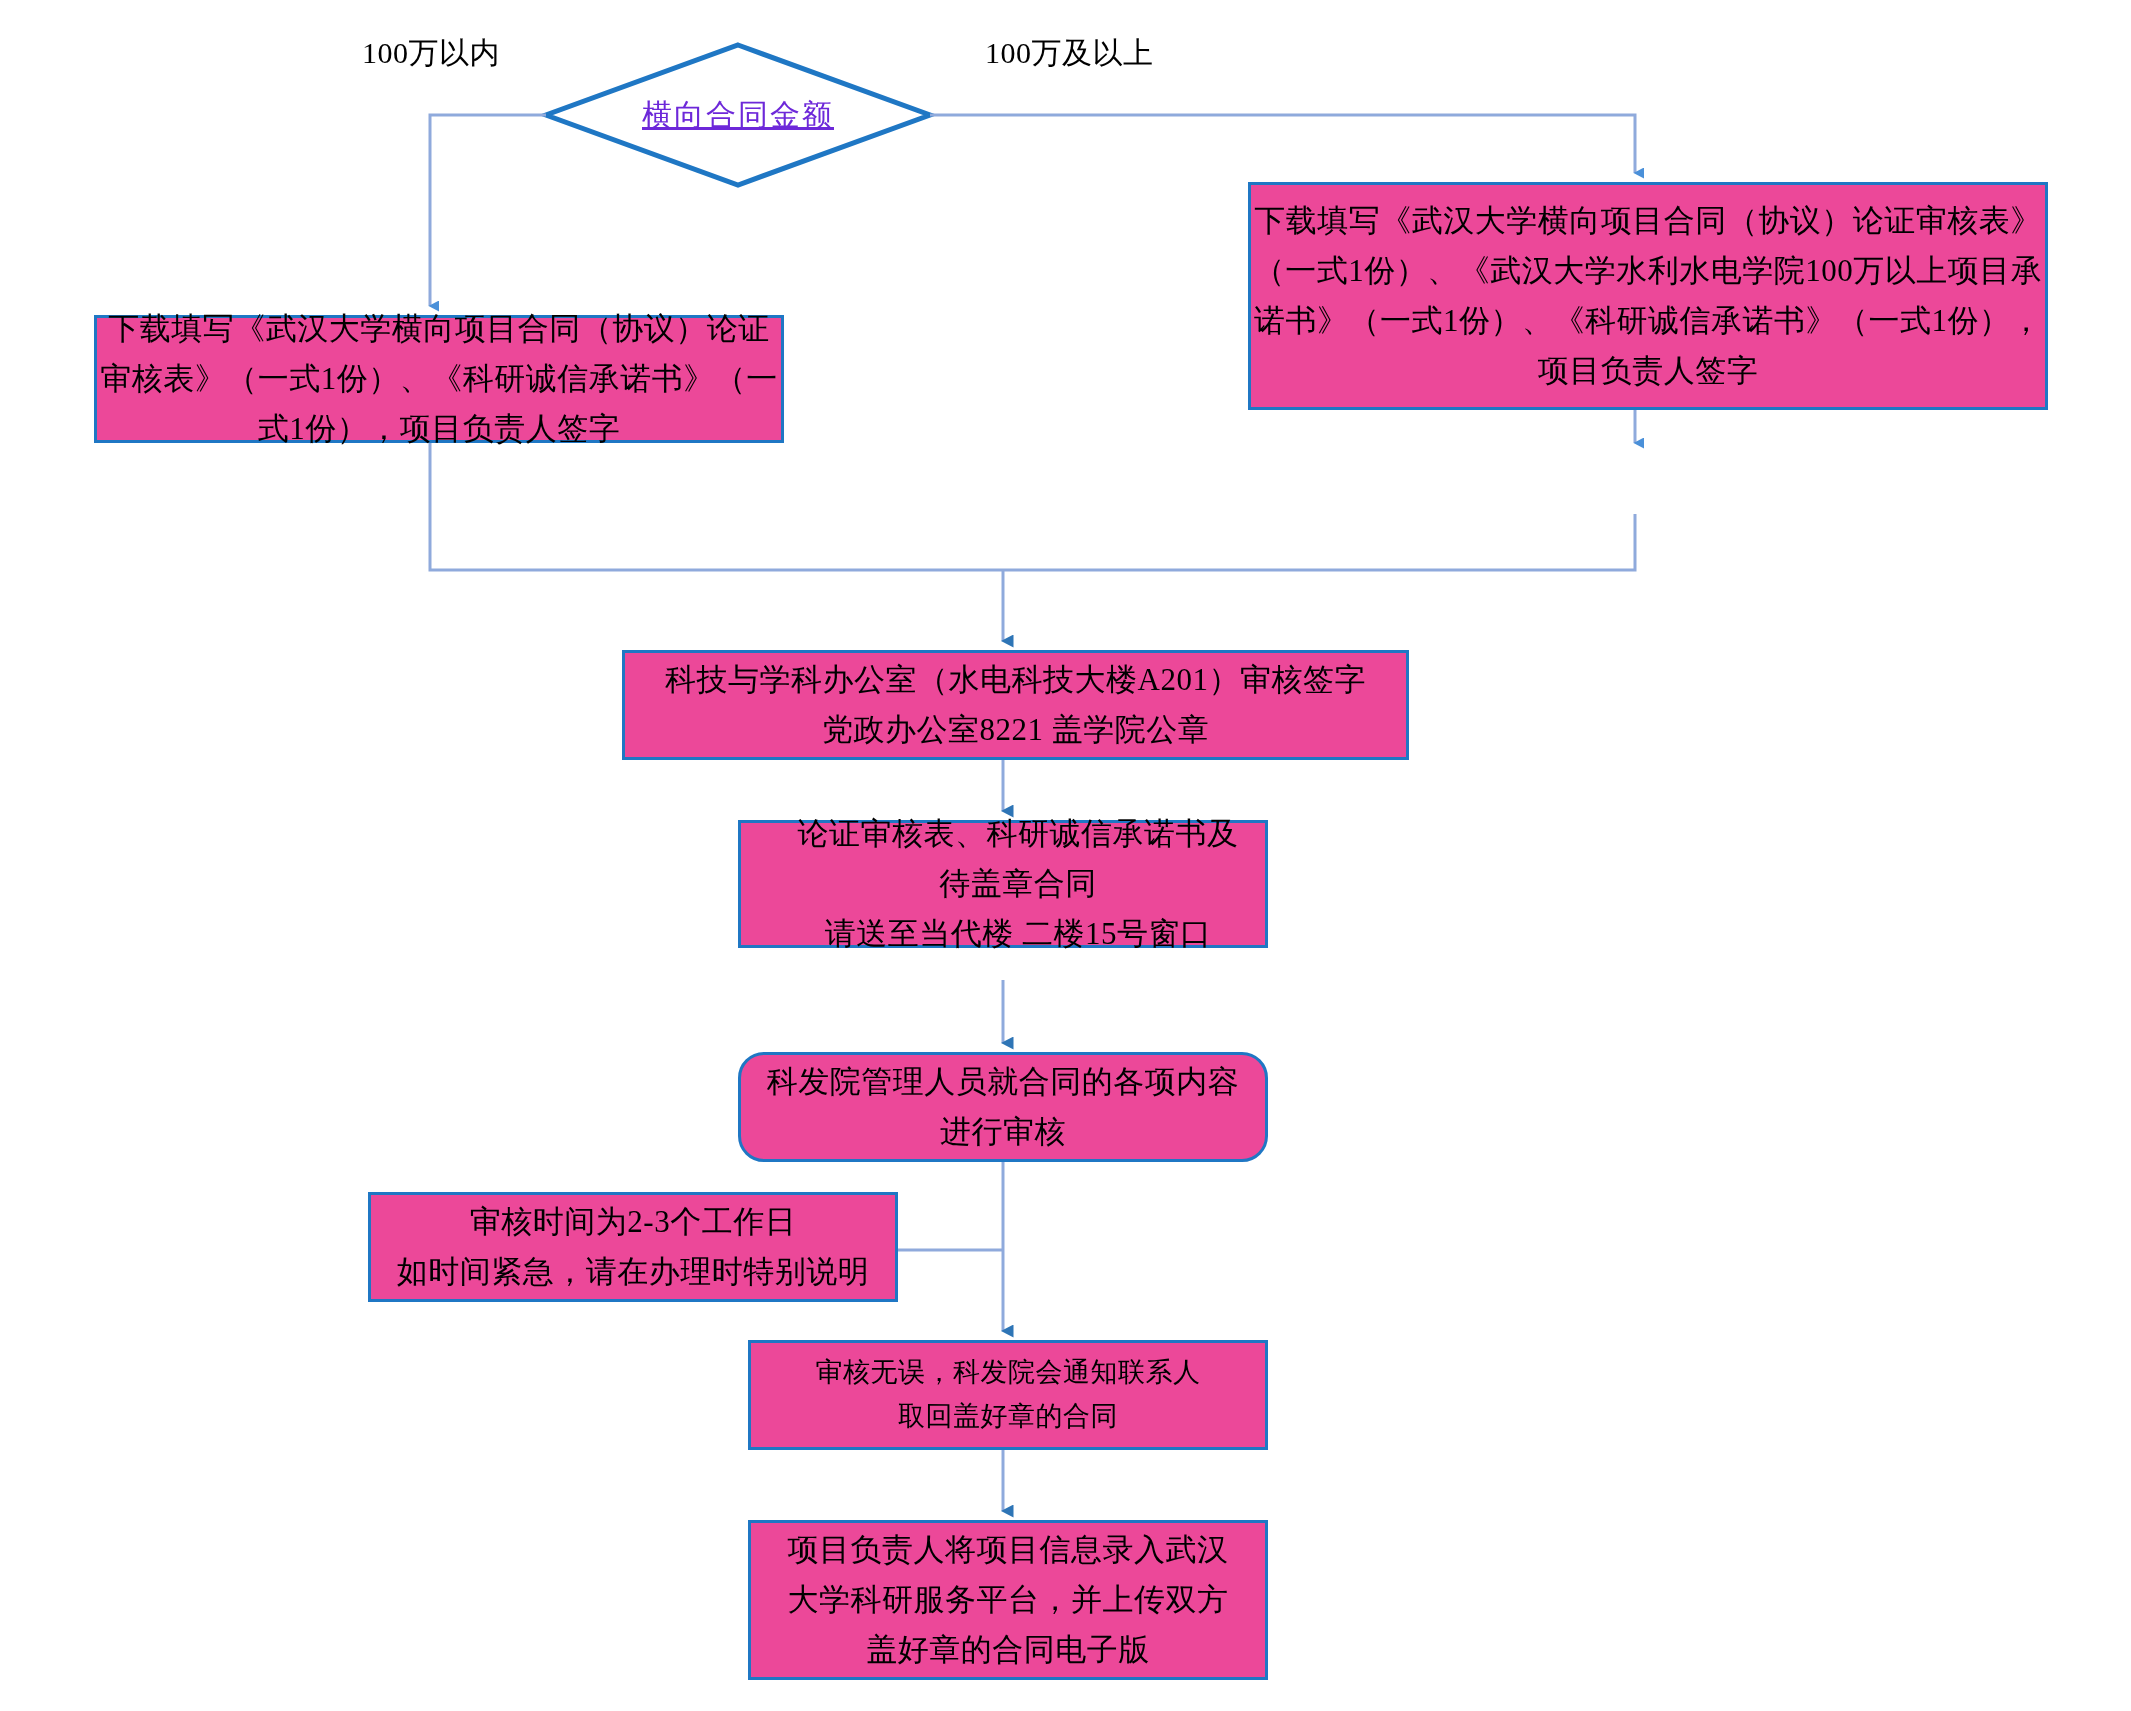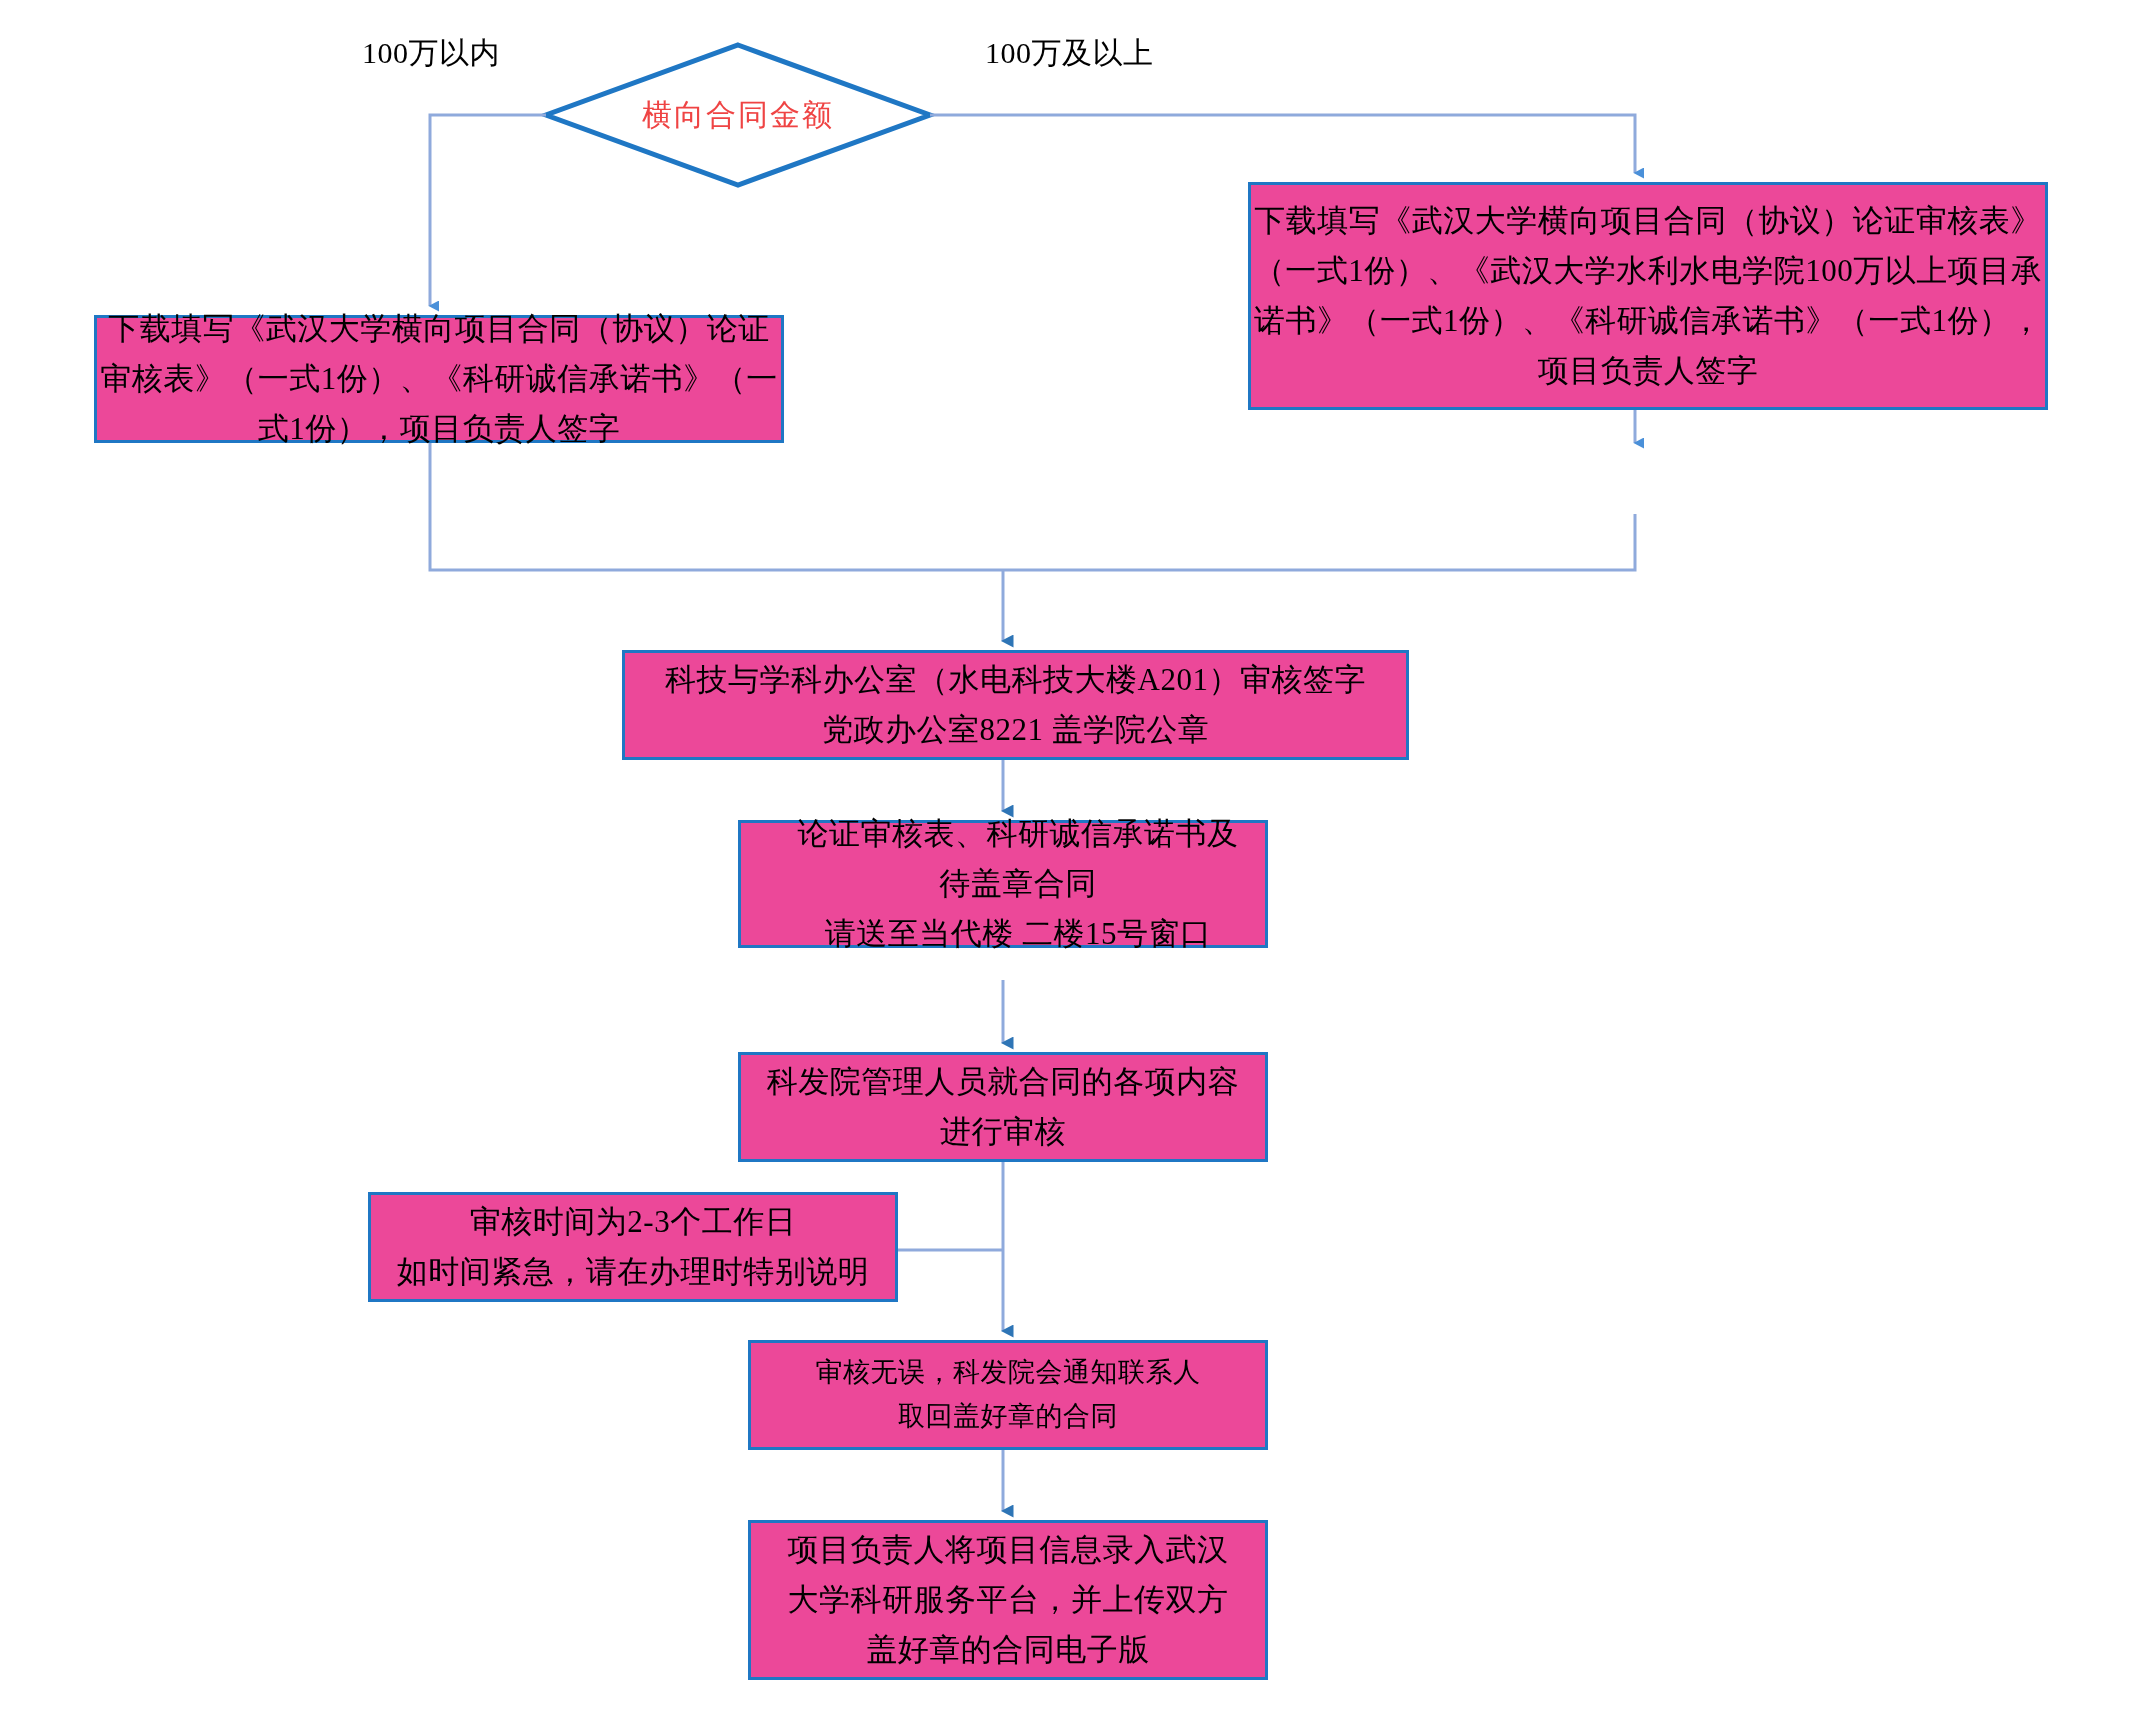--- a/index.html
+++ b/index.html
@@ -60,31 +60,32 @@
     position: absolute;
     left: 0;
     top: 0;
     width: 100%;
     height: 100%;
     display: flex;
     align-items: center;
     justify-content: center;
     font-size: 30px;
     letter-spacing: 2px;
-    color: #ef4444;
+    color: #6d28d9;
     font-family: "Liberation Serif", "DejaVu Serif", serif;
+    text-decoration: underline;
   }
 
   
   #node-left-download { left: 94px;  top: 315px;  width: 690px;  height: 128px; font-size: 31px; }
   #node-right-download{ left: 1248px;top: 182px;  width: 800px;  height: 228px; font-size: 31px; }
   #node-dept-sign     { left: 1404px;top: 452px;  width: 464px;  height: 62px;  font-size: 31px; }
   #node-office-sign   { left: 622px; top: 650px;  width: 787px;  height: 110px; font-size: 31px; }
   #node-submit-docs   { left: 738px; top: 820px;  width: 530px;  height: 128px; font-size: 31px; padding-left: 30px; }
-  #node-review        { left: 738px; top: 1052px; width: 530px;  height: 110px; font-size: 31px; }
+  #node-review        { left: 738px; top: 1052px; width: 530px;  height: 110px; font-size: 31px; border-radius: 26px; }
   #node-time-note     { left: 368px; top: 1192px; width: 530px;  height: 110px; font-size: 31px; }
   #node-notify        { left: 748px; top: 1340px; width: 520px;  height: 110px; font-size: 27px; }
   #node-upload        { left: 748px; top: 1520px; width: 520px;  height: 160px; font-size: 31px; }
 </style>
 </head>
 <body>
 
 <div id="canvas">
 
   <svg id="edges" viewBox="0 0 2131 1711" width="2131" height="1711" xmlns="http://www.w3.org/2000/svg">

